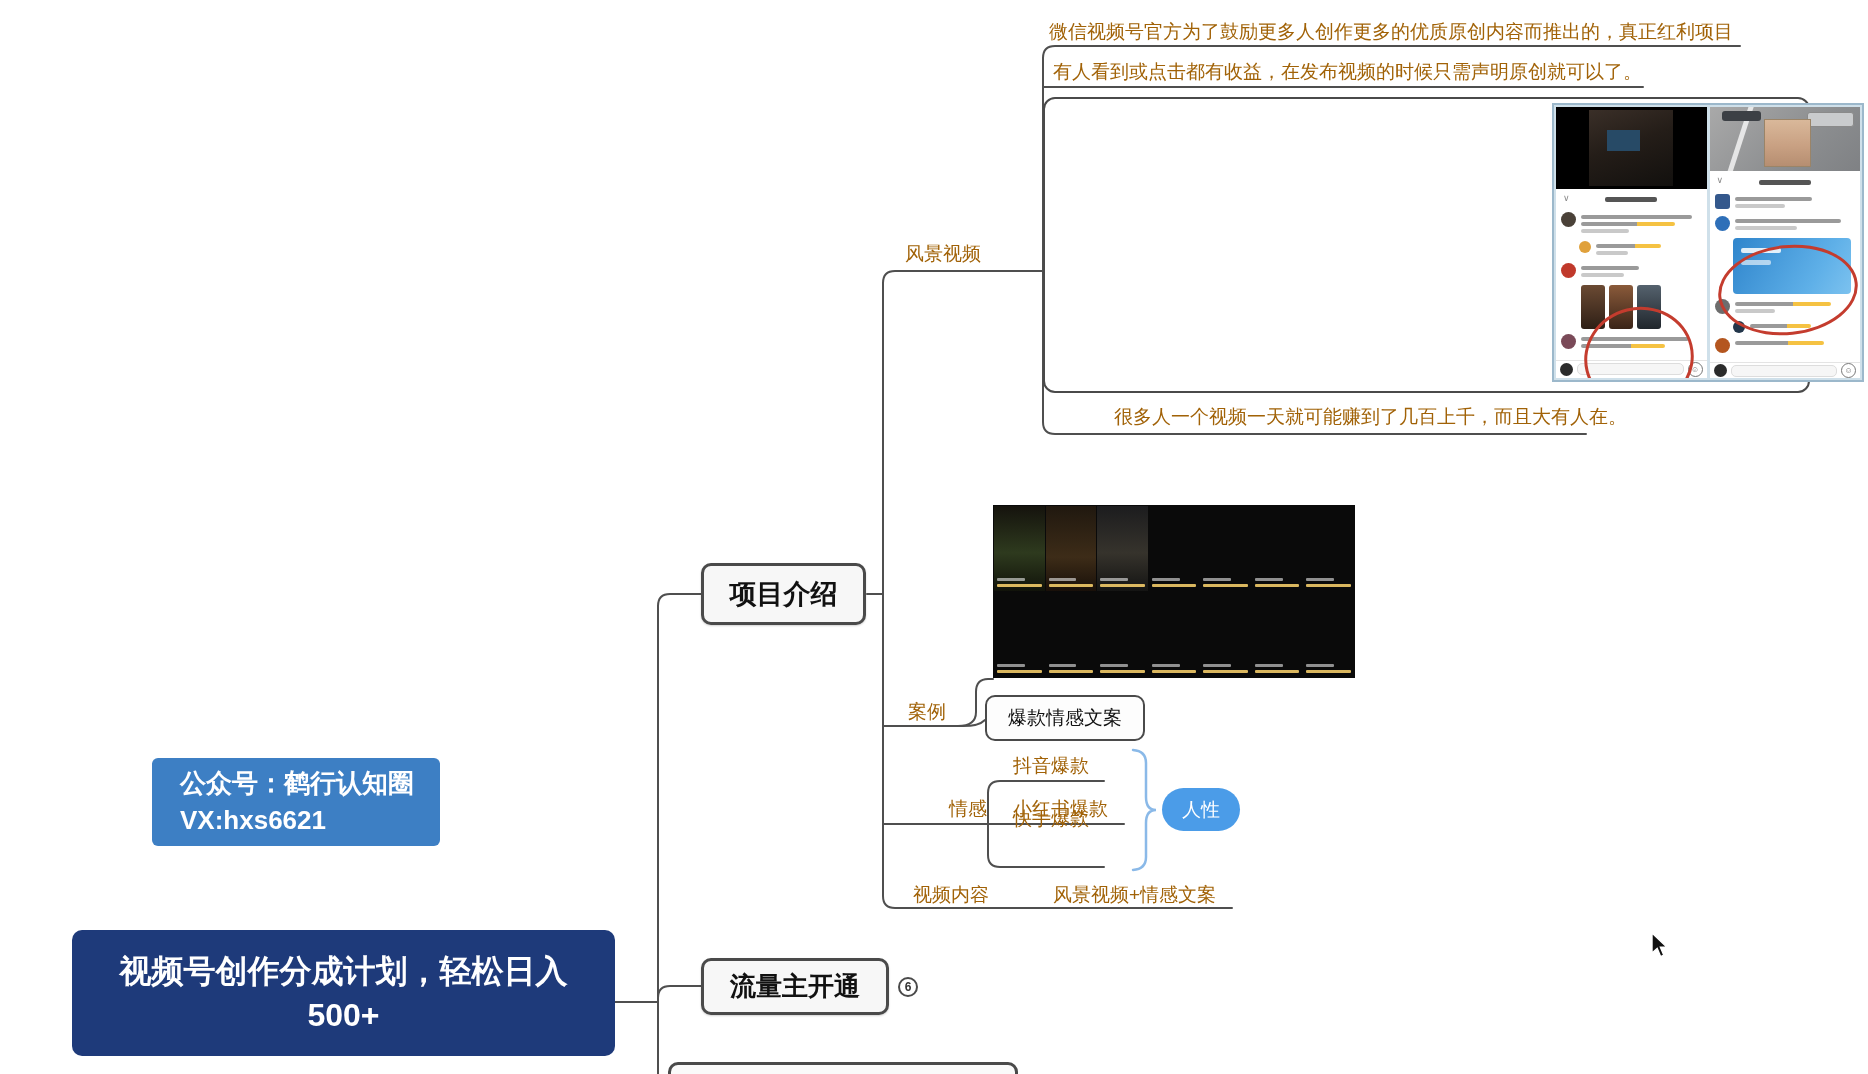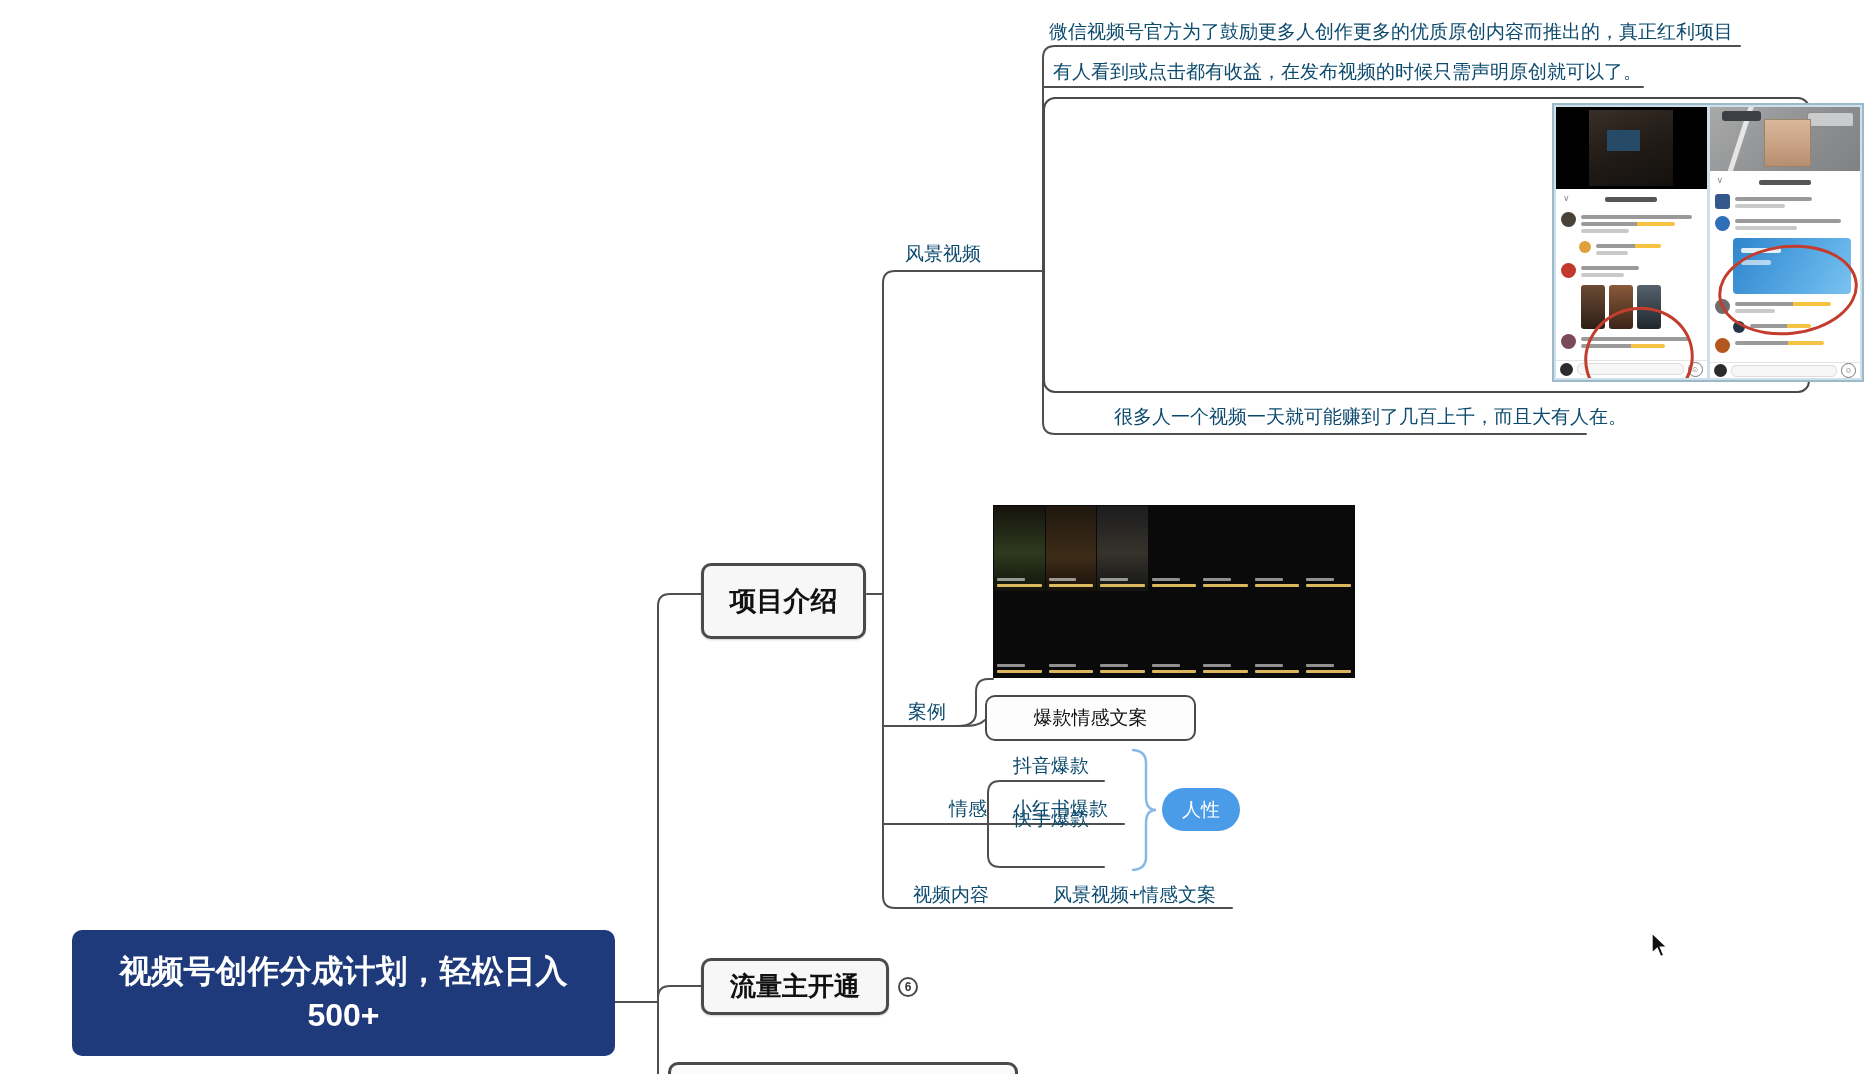--- a/index.html
+++ b/index.html
@@ -12,21 +12,21 @@
   
   .topic-box{
     z-index:3;background:#f7f7f7;border:3px solid #4a4a4a;border-radius:10px;
     display:flex;align-items:center;justify-content:center;
     font-weight:700;color:#111;box-shadow:0 1px 2px rgba(0,0,0,.18);
   }
   .sub-box{
     z-index:3;background:#fdfdfd;border:2.5px solid #4a4a4a;border-radius:10px;
     display:flex;align-items:center;justify-content:center;color:#111;
   }
-  .line-text{z-index:3;font-size:19px;line-height:22px;white-space:nowrap;color:#0c4a6e;}
+  .line-text{z-index:3;font-size:19px;line-height:22px;white-space:nowrap;color:#a16207;}
   .wrap-text{z-index:3;font-size:19px;line-height:26px;color:#111;}
   .root-box{
     z-index:3;background:#1e3a7a;border-radius:10px;color:#fff;font-weight:700;
     display:flex;flex-direction:column;justify-content:center;
     font-size:32px;line-height:44px;text-align:center;
   }
   .promo-box{
     z-index:3;background:#3d7fc4;border-radius:6px;color:#fff;font-weight:700;
     display:flex;flex-direction:column;justify-content:center;
     font-size:26px;line-height:37px;padding-left:28px;
@@ -135,22 +135,26 @@
     <g fill="none" stroke="#8ab9e8" stroke-width="2.5" stroke-linecap="round">
       <path d="M 1133 750 Q 1146 751 1146 763 L 1146 797 Q 1146 810 1156 810 Q 1146 810 1146 823 L 1146 857 Q 1146 869 1133 870"></path>
     </g>
   </svg>
 
   <div class="abs root-box" style="left:72px;top:930px;width:543px;height:126px;">
     <div>视频号创作分成计划，轻松日入</div>
     <div>500+</div>
   </div>
 
-
-  <div class="abs topic-box" style="left:701px;top:563px;width:165px;height:76px;font-size:27px;text-align:right;">
+  <div class="abs promo-box" style="left:152px;top:758px;width:288px;height:88px;">
+    <div>公众号：鹤行认知圈</div>
+    <div>VX:hxs6621</div>
+  </div>
+
+  <div class="abs topic-box" style="left:701px;top:563px;width:165px;height:62px;font-size:27px;text-align:right;">
     <span>项目介绍</span>
   </div>
 
   <div class="abs topic-box" style="left:701px;top:958px;width:188px;height:57px;font-size:26px;">
     <span>流量主开通</span>
   </div>
   <div class="abs badge" style="left:898px;top:977px;">
     <span>6</span>
   </div>
 
@@ -333,21 +337,21 @@
       <div class="cell">
         <div class="cap2"></div>
         <div class="cap"></div>
       </div>
       <div class="cell">
         <div class="cap2"></div>
         <div class="cap"></div>
       </div>
     </div>
 
-  <div class="abs sub-box" style="left:985px;top:695px;width:211px;height:46px;font-size:19px;">
+  <div class="abs sub-box" style="left:985px;top:695px;width:160px;height:46px;font-size:19px;">
     <span>爆款情感文案</span>
   </div>
 
   <div class="abs line-text" style="left:949px;top:798px;">情感</div>
   <div class="abs line-text" style="left:1013px;top:755px;">抖音爆款</div>
   <div class="abs line-text" style="left:1013px;top:798px;">小红书爆款</div>
   <div class="abs line-text" style="left:1013px;top:808px;">快手爆款</div>
 
   <div class="abs pill" style="left:1162px;top:788px;width:78px;height:43px;">
     <span>人性</span>

